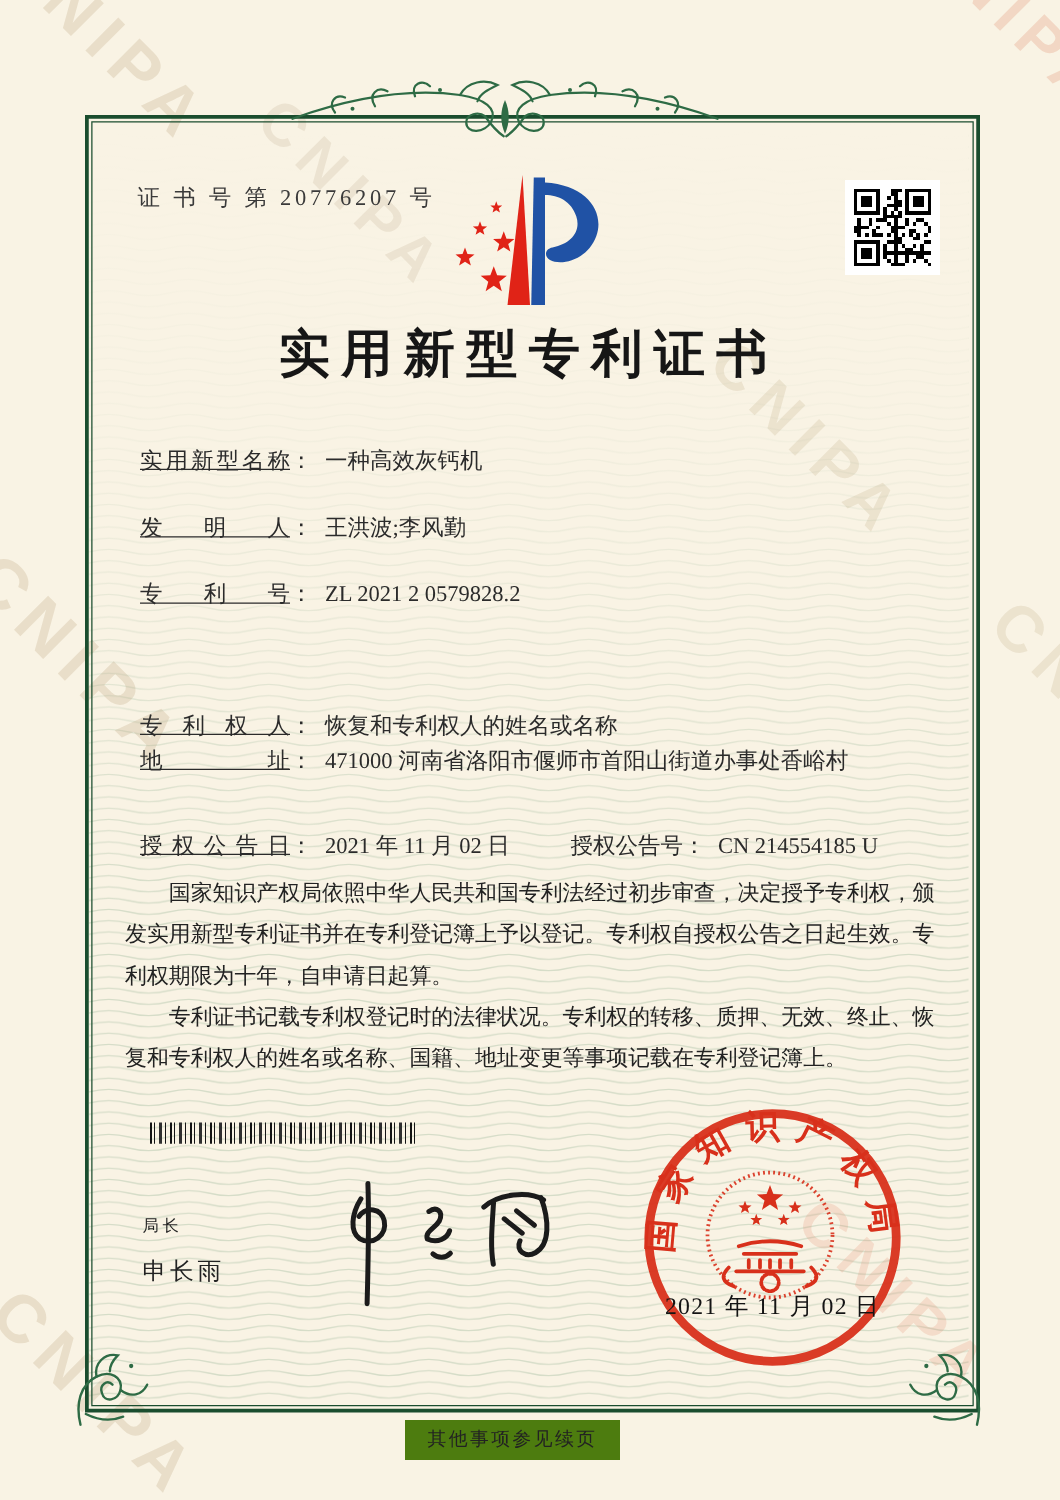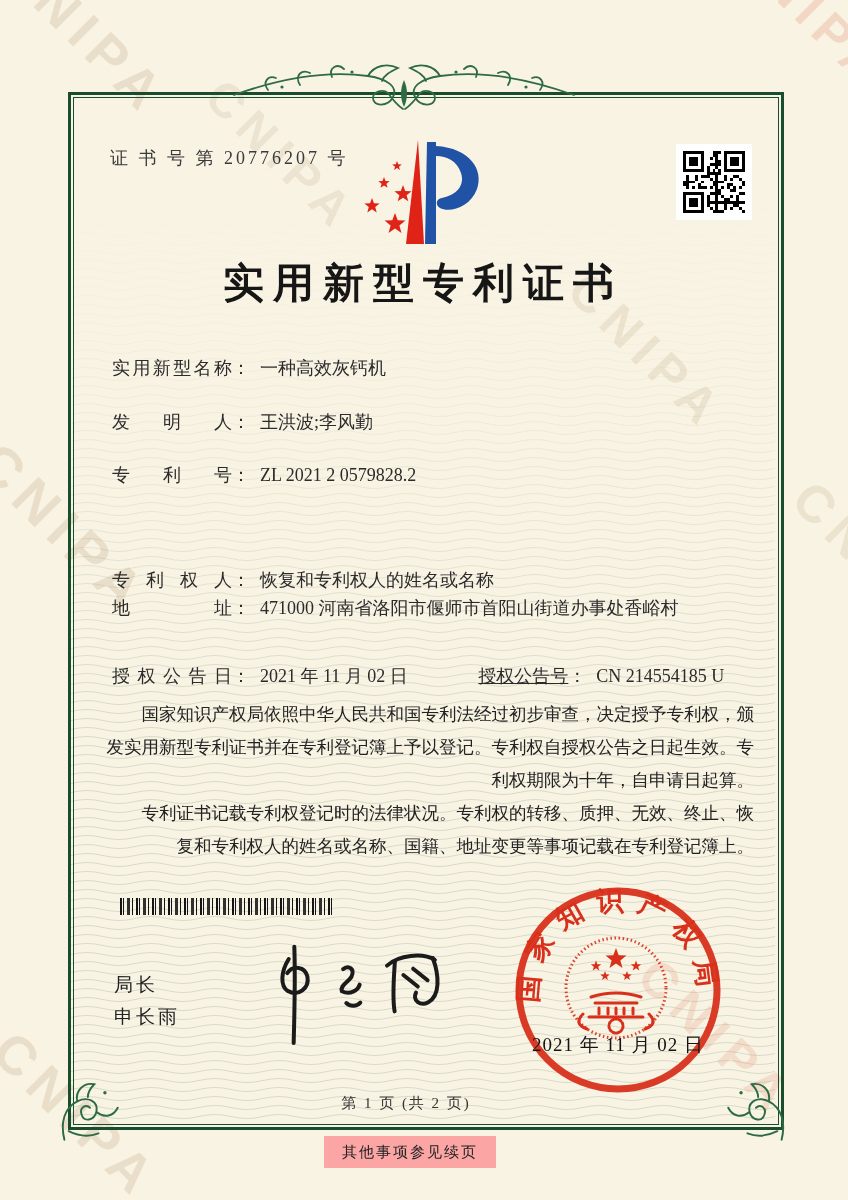--- a/index.html
+++ b/index.html
@@ -24,43 +24,43 @@
 
   .cert-no{position:absolute;left:110px;top:146px;font-size:18px;letter-spacing:3px;color:#3a3a3a;}
   .logo{position:absolute;left:356px;top:136px;}
   .qr-box{position:absolute;left:676px;top:144px;width:76px;height:76px;background:#fff;}
   .qr-box svg{position:absolute;left:7px;top:7px;}
 
   .title{position:absolute;left:68px;top:256px;width:710px;text-align:center;font-size:41px;
          font-weight:bold;letter-spacing:9px;color:#161616;}
 
   .row{position:absolute;left:112px;font-size:18px;color:#2b2b2b;white-space:nowrap;}
-  .row .lab{display:inline-block;width:120px;text-align:justify;text-align-last:justify;}
+  .row .lab{display:inline-block;width:120px;text-align:justify;text-align-last:justify;text-decoration:underline;}
   .row .val{margin-left:10px;}
-  .row .lab2{margin-left:66px;text-decoration:underline;}
+  .row .lab2{margin-left:44px;}
 
   .body-text{position:absolute;left:100px;top:698px;width:654px;font-size:17.5px;line-height:33px;color:#222;}
-  .body-text p{margin:0;text-indent:2em;text-align:right;}
+  .body-text p{margin:0;text-indent:2em;}
 
   .barcode{position:absolute;left:120px;top:898px;width:214px;height:17px;
      background:repeating-linear-gradient(90deg,#141414 0 2px,rgba(0,0,0,0) 2px 3px,#141414 3px 4px,rgba(0,0,0,0) 4px 7px,#303030 7px 10px,rgba(0,0,0,0) 10px 12px,#141414 12px 13px,rgba(0,0,0,0) 13px 16px);}
 
-  .signer-title{position:absolute;left:114px;top:972px;font-size:19px;letter-spacing:3px;color:#222;
+  .signer-title{position:absolute;left:114px;top:972px;font-size:13px;letter-spacing:3px;color:#222;
       font-family:"Liberation Sans","DejaVu Sans",sans-serif;}
   .signer-name{position:absolute;left:114px;top:1004px;font-size:19px;letter-spacing:3px;color:#222;
       font-family:Liberation Mono, monospace;}
   .signature{position:absolute;left:238px;top:938px;}
 
   .seal{position:absolute;left:513px;top:884px;width:210px;height:212px;}
   .seal-date{position:absolute;left:513px;top:1032px;width:210px;text-align:center;
       font-size:19px;color:#141414;letter-spacing:1px;white-space:nowrap;}
 
   .page-info{position:absolute;left:68px;top:1094px;width:676px;text-align:center;font-size:15px;
       letter-spacing:2px;color:#333;}
-  .note-box{position:absolute;left:324px;top:1136px;width:172px;height:32px;background:#fca5a5;
+  .note-box{position:absolute;left:324px;top:1136px;width:172px;height:32px;background:#4d7c0f;
       text-align:center;line-height:32px;font-size:15px;letter-spacing:2px;color:#222;}
 </style>
 </head>
 <body>
 
 <div class="page">
 
   <svg class="waves" style="left:71px;top:95px" width="704" height="1026">
     <defs>
       <pattern id="wv" width="64" height="9" patternUnits="userSpaceOnUse">
@@ -335,17 +335,16 @@
           <path d="M86,124 V130 M95,124 V130 M103,124 V130 M111,124 V130 M120,124 V130"></path>
           <path d="M76,133 H130"></path>
           <circle cx="103" cy="142" r="7" stroke-dasharray="2 2"></circle>
           <path d="M70,130 Q60,140 74,145"></path>
           <path d="M136,130 Q146,140 132,145"></path>
         </g>
       </g>
     </svg>
     <div class="seal-date">2021 年 11 月 02 日</div>
 
-    <div class="page-info">第 1 页 (共 2 页)</div>
     <div class="note-box">其他事项参见续页</div>
 
   </div>
 </div>
 
 </body></html>

